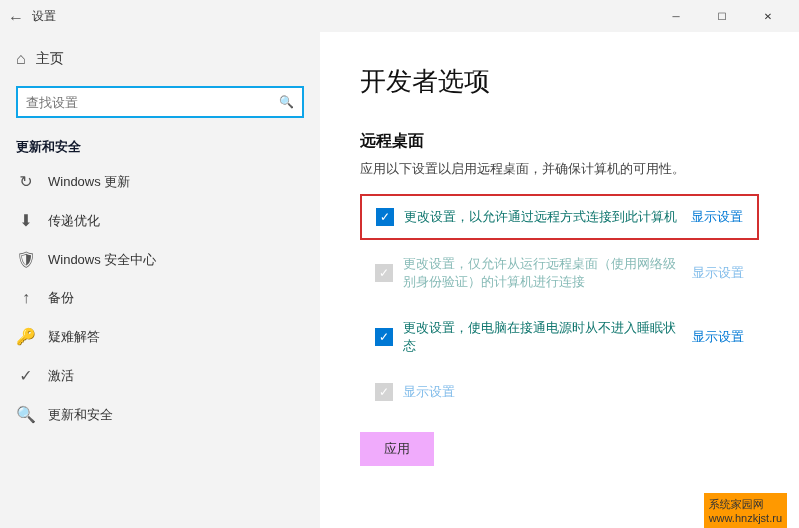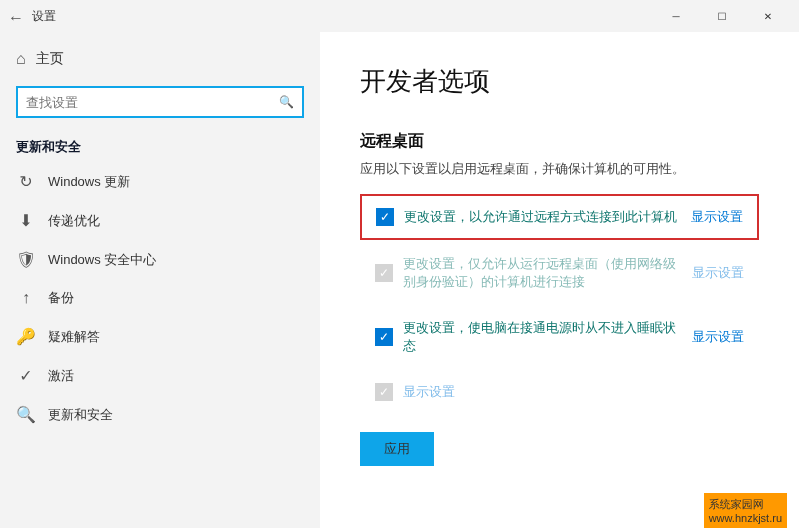--- a/index.html
+++ b/index.html
@@ -203,21 +203,21 @@
     .setting-link {
       font-size: 13px;
       color: #0078d4;
       cursor: pointer;
       white-space: nowrap;
       flex-shrink: 0;
     }
 
     .apply-btn {
       margin-top: 16px;
-      background: #0ea5e9;
+      background: #f0abfc;
       border: none;
       padding: 8px 24px;
       font-size: 13px;
       cursor: pointer;
       font-family: Liberation Sans, sans-serif;
       color: #333;
     }
 
     
     .watermark {

